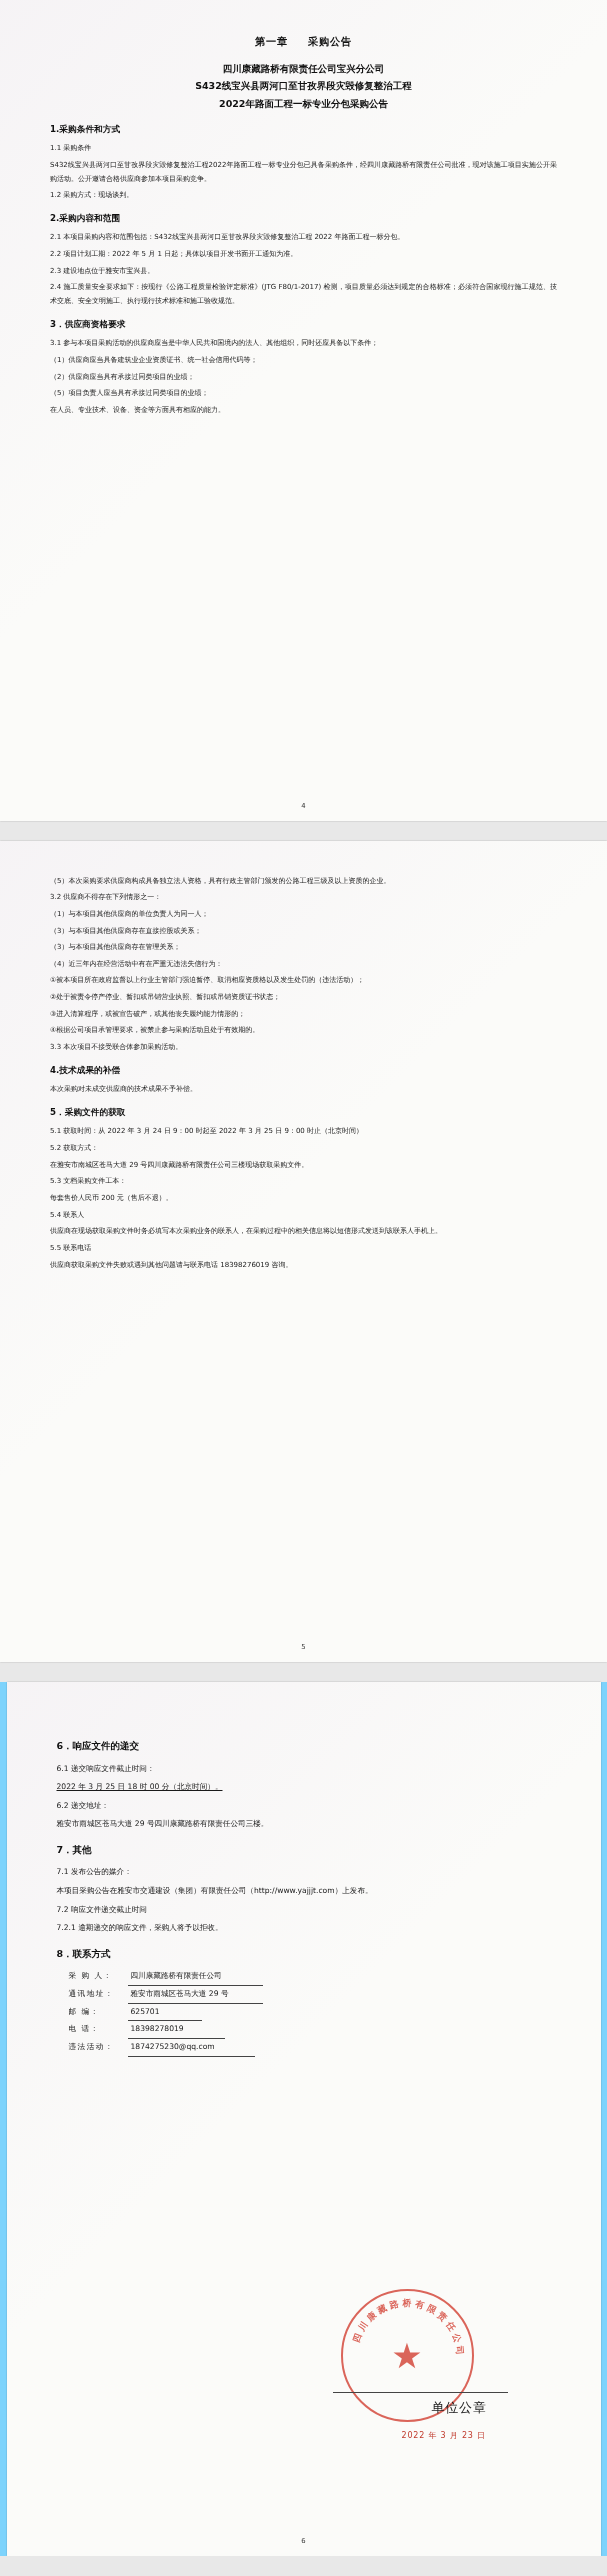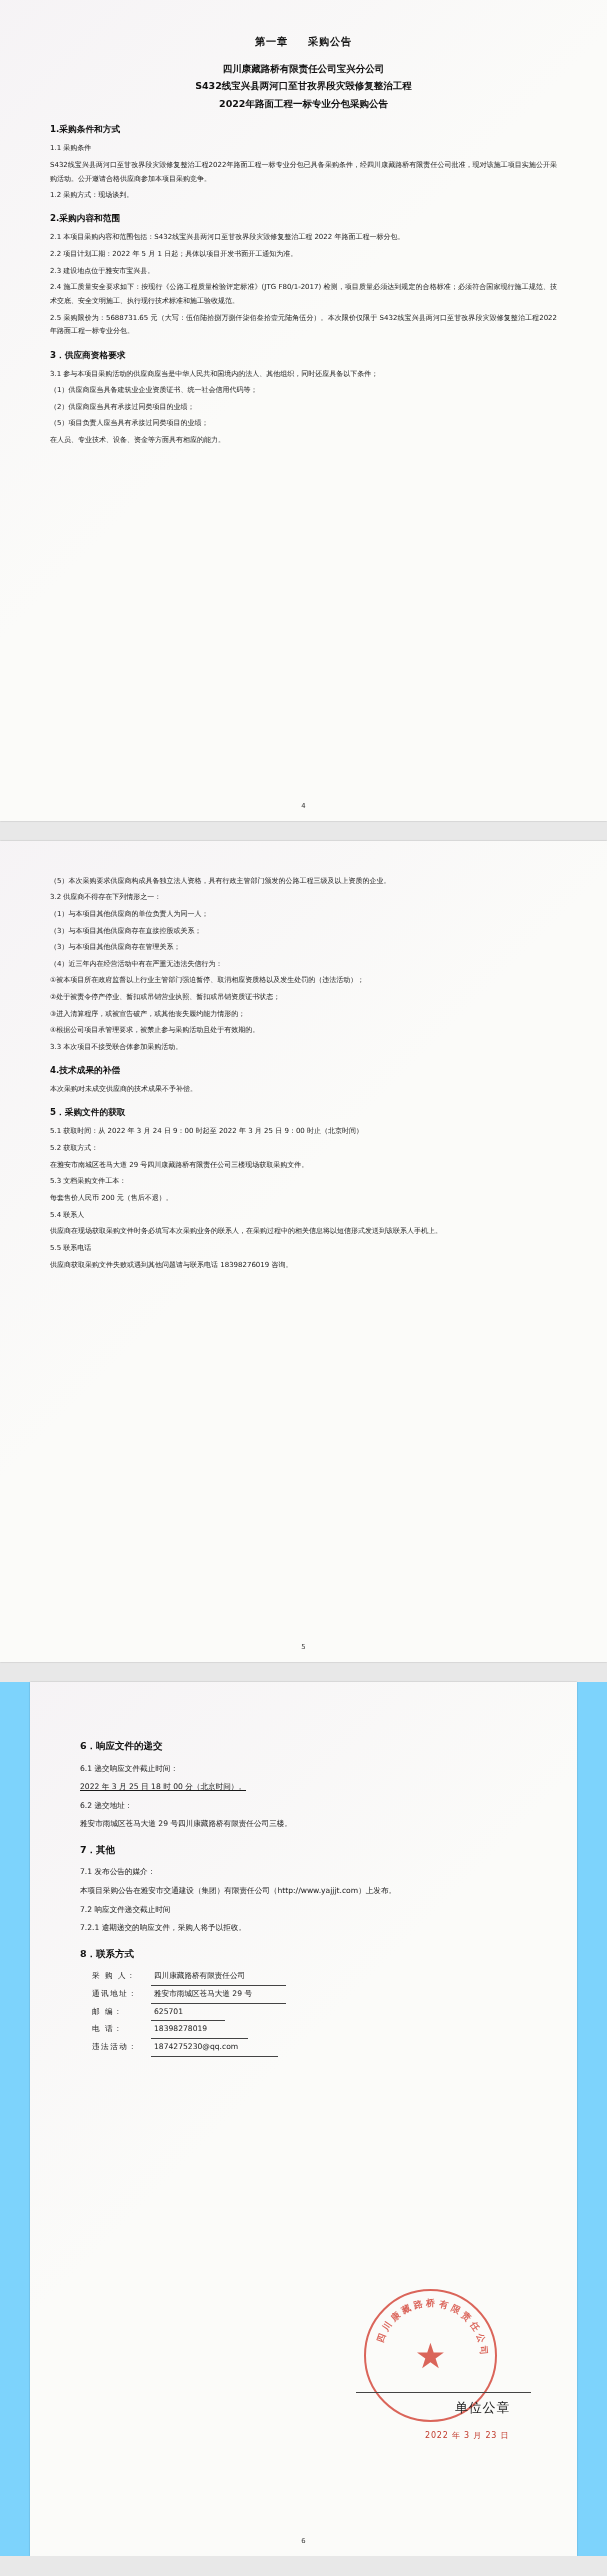--- a/index.html
+++ b/index.html
@@ -91,21 +91,20 @@
         <p class="t">S432线宝兴县两河口至甘孜界段灾毁修复整治工程2022年路面工程一标专业分包已具备采购条件，经四川康藏路桥有限责任公司批准，现对该施工项目实施公开采购活动。公开邀请合格供应商参加本项目采购竞争。</p>
         <p class="t">1.2 采购方式：现场谈判。</p>
       </div>
 
       <h2 class="sec">2.采购内容和范围</h2>
       <div class="list">
         <p class="t">2.1 本项目采购内容和范围包括：S432线宝兴县两河口至甘孜界段灾毁修复整治工程 2022 年路面工程一标分包。</p>
         <p class="t">2.2 项目计划工期：2022 年 5 月 1 日起；具体以项目开发书面开工通知为准。</p>
         <p class="t">2.3 建设地点位于雅安市宝兴县。</p>
         <p class="t">2.4 施工质量安全要求如下：按现行《公路工程质量检验评定标准》(JTG F80/1-2017) 检测，项目质量必须达到规定的合格标准；必须符合国家现行施工规范、技术交底、安全文明施工、执行现行技术标准和施工验收规范。</p>
-        <p class="t">2.5 采购限价为：5688731.65 元（大写：伍佰陆拾捌万捌仟柒佰叁拾壹元陆角伍分）。本次限价仅限于 S432线宝兴县两河口至甘孜界段灾毁修复整治工程2022年路面工程一标专业分包。</p>
       </div>
 
       <h2 class="sec">3．供应商资格要求</h2>
       <div class="list">
         <p class="t">3.1 参与本项目采购活动的供应商应当是中华人民共和国境内的法人、其他组织，同时还应具备以下条件；</p>
         <p class="t">（1）供应商应当具备建筑业企业资质证书、统一社会信用代码等；</p>
         <p class="t">（2）供应商应当具有承接过同类项目的业绩；</p>
         <p class="t">（5）项目负责人应当具有承接过同类项目的业绩；</p>
         <p class="t">在人员、专业技术、设备、资金等方面具有相应的能力。</p>
       </div>
@@ -149,21 +148,21 @@
         <p class="t">5.5 联系电话</p>
         <p class="t">供应商获取采购文件失败或遇到其他问题请与联系电话 18398276019 咨询。</p>
       </div>
 
       <div class="pg-no">5</div>
     </div>
   </div>
 
   <div class="gap"></div>
 
-  <div class="page p3" style="width:547px;height:874px;">
+  <div class="page p3" style="width:594px;height:874px;">
     <div class="tint"></div>
     <div class="page-inner" style="padding-top:46px;">
 
       <h2 class="sec">6．响应文件的递交</h2>
       <p class="t">6.1 递交响应文件截止时间：</p>
       <p class="t redline u">2022 年 3 月 25 日 18 时 00 分（北京时间）。</p>
       <p class="t">6.2 递交地址：</p>
       <p class="t">雅安市雨城区苍马大道 29 号四川康藏路桥有限责任公司三楼。</p>
 
       <h2 class="sec">7．其他</h2>

